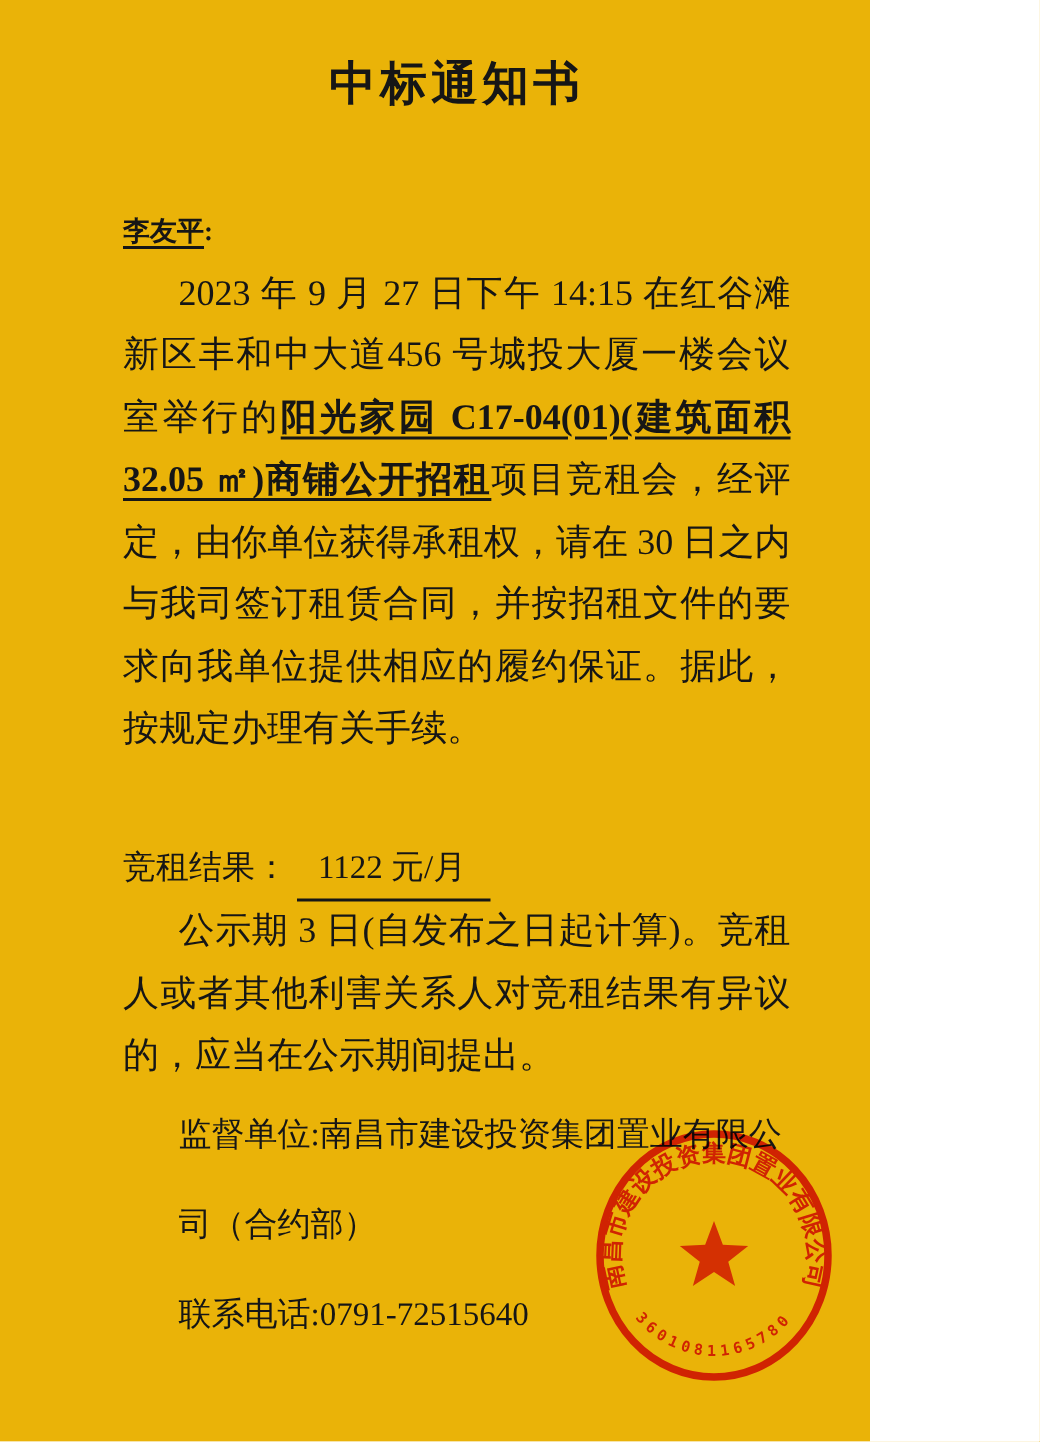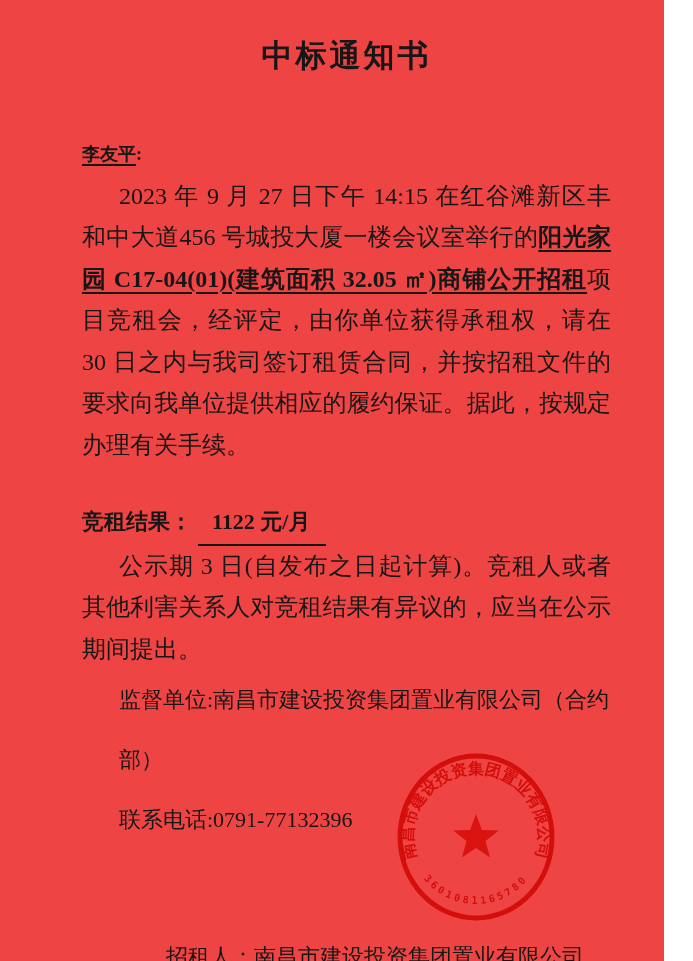--- a/index.html
+++ b/index.html
@@ -3,25 +3,25 @@
 <meta charset="utf-8">
 <title>中标通知书</title>
 <style>
   html, body {
     margin: 0;
     padding: 0;
     background: #ffffff;
   }
   .page {
     position: relative;
-    width: 664px;
+    width: 580px;
     height: 961px;
     box-sizing: border-box;
     padding: 33px 53px 0 82px;
-    background: #ef4444;
+    background: #eab308;
     overflow: hidden;
     font-family: "Liberation Serif", "DejaVu Serif", serif;
     color: #161616;
   }
   .title {
     margin: 0;
     font-size: 31px;
     font-weight: 700;
     line-height: 46px;
     text-align: center;
@@ -45,23 +45,23 @@
     text-align: justify;
     text-indent: 37px;
   }
   .emph {
     font-weight: 700;
     text-decoration: underline;
     text-decoration-thickness: 2px;
     text-underline-offset: 5px;
   }
   .result {
-    margin-top: 35px;
+    margin-top: 49px;
     font-size: 22px;
-    font-weight: 700;
+    font-weight: 400;
     line-height: 41.5px;
   }
   .result .value {
     display: inline-block;
     padding: 0 16px 1px 14px;
     border-bottom: 2px solid #161616;
     margin-left: 6px;
   }
   .notice {
   }
@@ -112,21 +112,21 @@
 
   <div class="addressee"><span class="name">李友平</span><span>:</span></div>
 
   <p class="para"><span>2023 年 9 月 27 日下午 14:15 在红谷滩新区丰和中大道456 号城投大厦一楼会议室举行的</span><span class="emph">阳光家园 C17-04(01)(建筑面积 32.05 ㎡)商铺公开招租</span><span>项目竞租会，经评定，由你单位获得承租权，请在 30 日之内与我司签订租赁合同，并按招租文件的要求向我单位提供相应的履约保证。据此，按规定办理有关手续。</span></p>
 
   <div class="result"><span>竞租结果：</span><span class="value">1122 元/月</span></div>
 
   <p class="para notice">公示期 3 日(自发布之日起计算)。竞租人或者其他利害关系人对竞租结果有异议的，应当在公示期间提出。</p>
 
   <p class="plainline">监督单位:南昌市建设投资集团置业有限公司（合约部）</p>
-  <p class="plainline">联系电话:0791-77132396</p>
+  <p class="plainline">联系电话:0791-72515640</p>
 
   <div class="renter">招租人：南昌市建设投资集团置业有限公司</div>
   <div class="dateline">2023 年 9 月 27 日</div>
 
   <div class="seal">
     <svg width="164" height="172" viewBox="0 0 164 172">
       <defs>
         <path id="arcTop" d="M 20.8 104.4 A 63 63 0 1 1 141.2 104.4" fill="none"></path>
         <path id="arcBottom" d="M 27.5 126.3 A 67 67 0 0 0 134.5 126.3" fill="none"></path>
       </defs>

